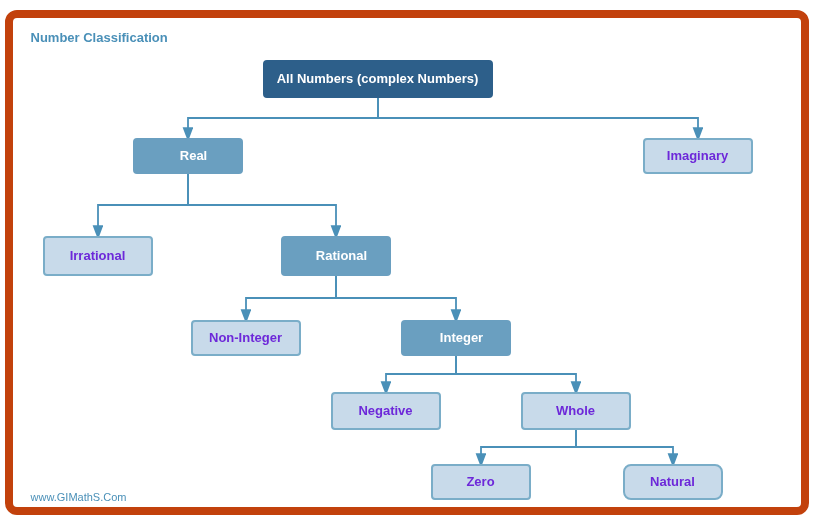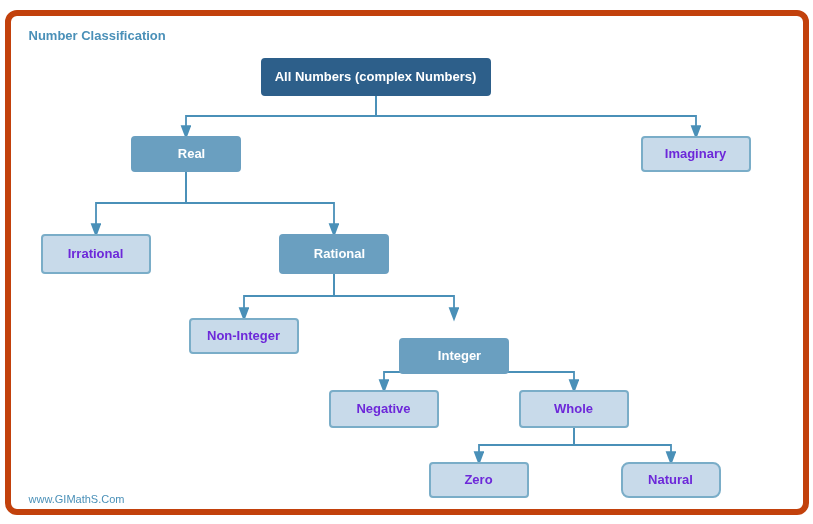--- a/index.html
+++ b/index.html
@@ -8,21 +8,21 @@
       height: 524px;
       background: #fff;
       font-family: Arial, sans-serif;
       display: flex;
       align-items: center;
       justify-content: center;
     }
     .diagram-container {
       width: 804px;
       height: 505px;
-      border: 6px solid #c2410c;
+      border: 8px solid #c2410c;
       border-radius: 12px;
       background: #fff;
       position: relative;
     }
     .title {
       position: absolute;
       top: 12px;
       left: 18px;
       color: #4a90b8;
       font-size: 13px;
@@ -97,19 +97,19 @@
       <path d="M 563 412 L 563 429 L 660 429 L 660 446" stroke="#4a90b8" stroke-width="1.8" fill="none" marker-end="url(#arrow)"></path>
     </svg>
 
   <div id="nodes-container">
       <div class="node node-dark" style="left: 250px; top: 42px; width: 230px; height: 38px; text-align: right;">All Numbers (complex Numbers)</div>
       <div class="node node-medium" style="left: 120px; top: 120px; width: 110px; height: 36px;">Real</div>
       <div class="node node-light" style="left: 630px; top: 120px; width: 110px; height: 36px;">Imaginary</div>
       <div class="node node-light" style="left: 30px; top: 218px; width: 110px; height: 40px;">Irrational</div>
       <div class="node node-medium" style="left: 268px; top: 218px; width: 110px; height: 40px;">Rational</div>
       <div class="node node-light" style="left: 178px; top: 302px; width: 110px; height: 36px;">Non-Integer</div>
-      <div class="node node-medium" style="left: 388px; top: 302px; width: 110px; height: 36px; margin-top: 20px;">Integer</div>
+      <div class="node node-medium" style="left: 388px; top: 302px; width: 110px; height: 36px;">Integer</div>
       <div class="node node-light" style="left: 318px; top: 374px; width: 110px; height: 38px;">Negative</div>
       <div class="node node-light" style="left: 508px; top: 374px; width: 110px; height: 38px;">Whole</div>
       <div class="node node-light" style="left: 418px; top: 446px; width: 100px; height: 36px;">Zero</div>
       <div class="node node-light" style="left: 610px; top: 446px; width: 100px; height: 36px; border-radius: 8px;">Natural</div>
     </div>
 </div>
 
 </body></html>

